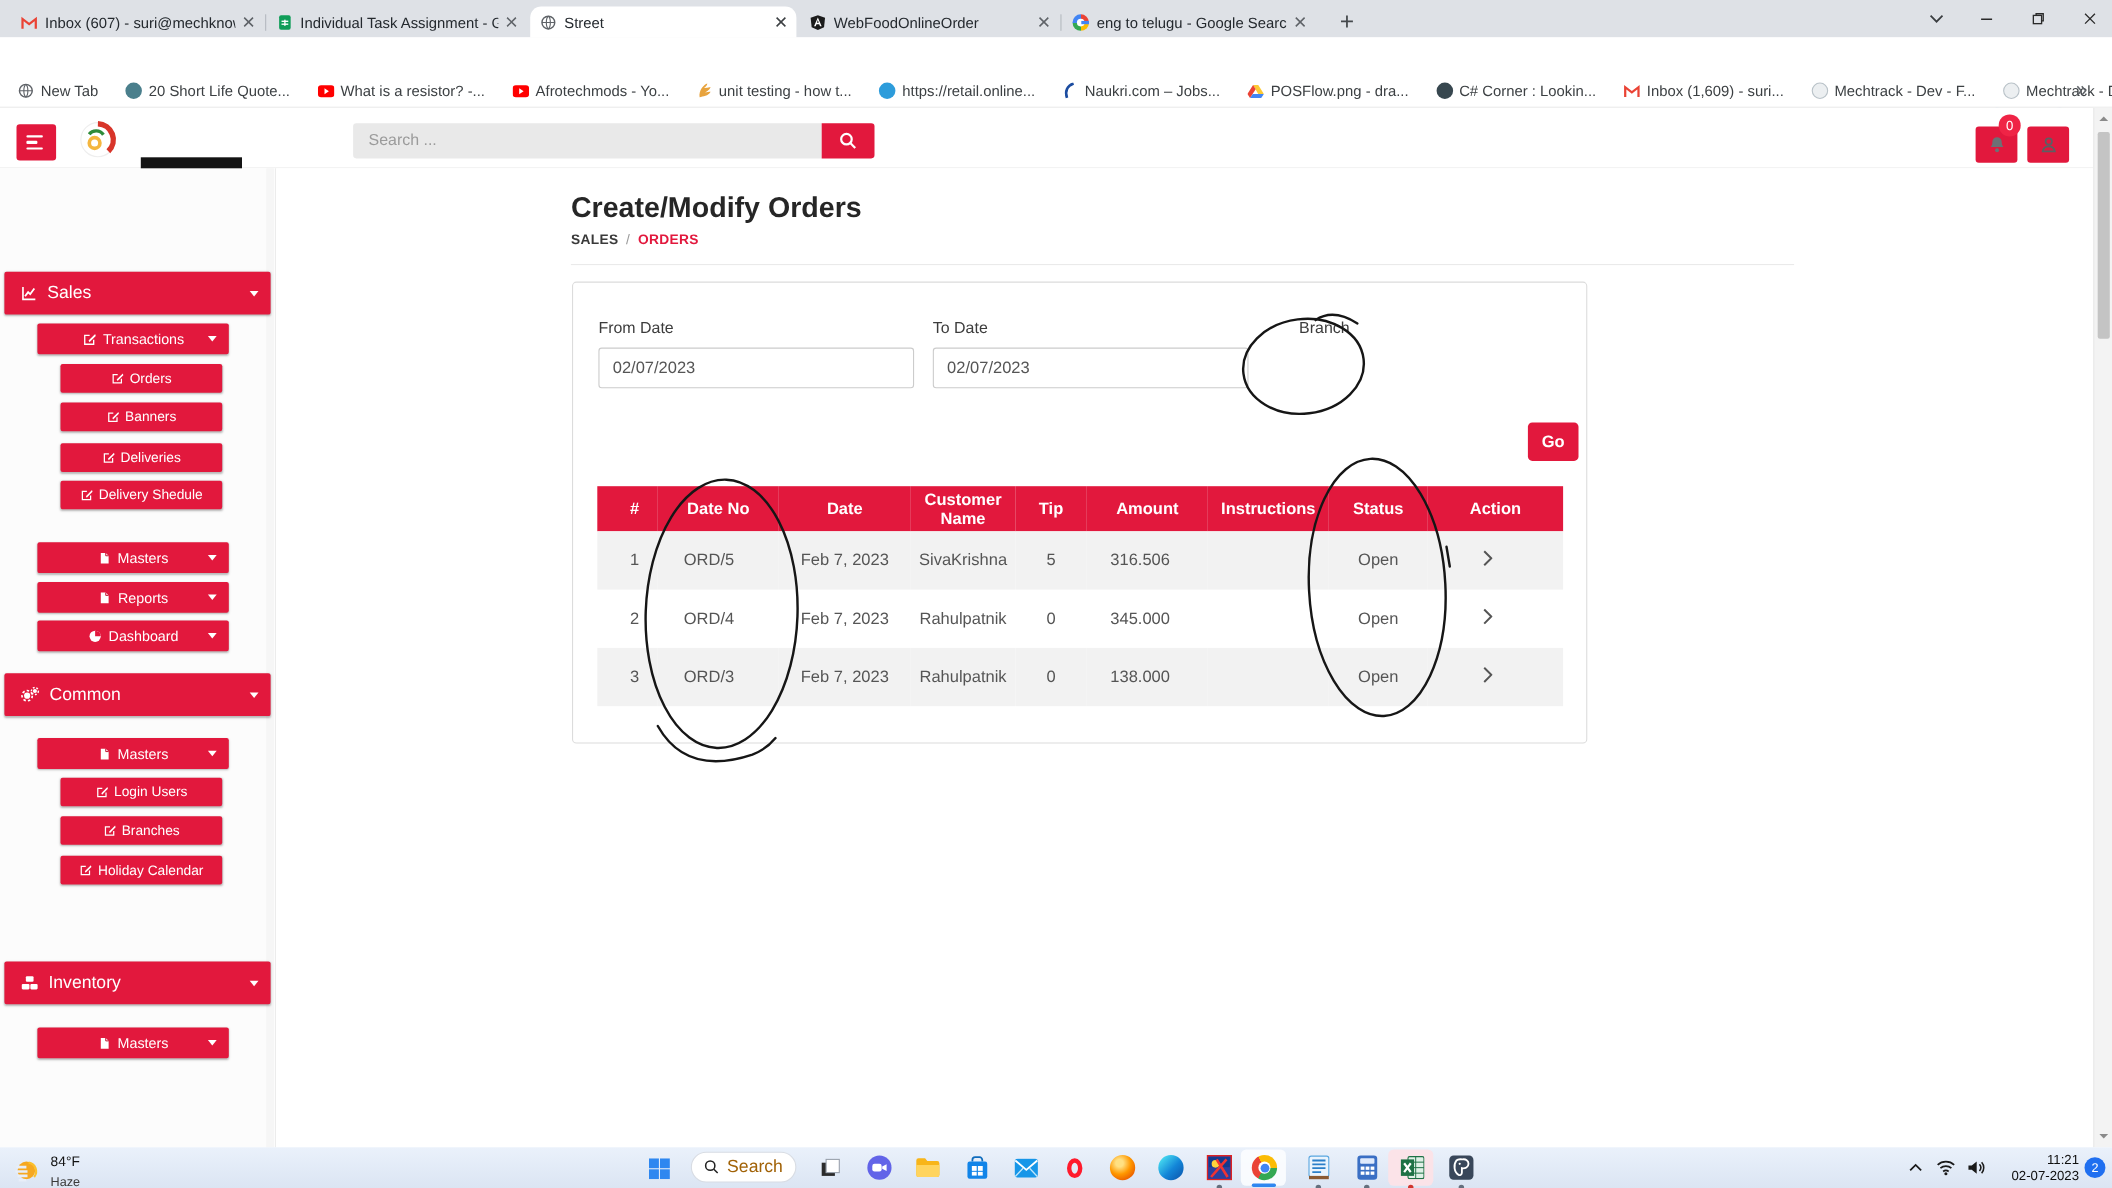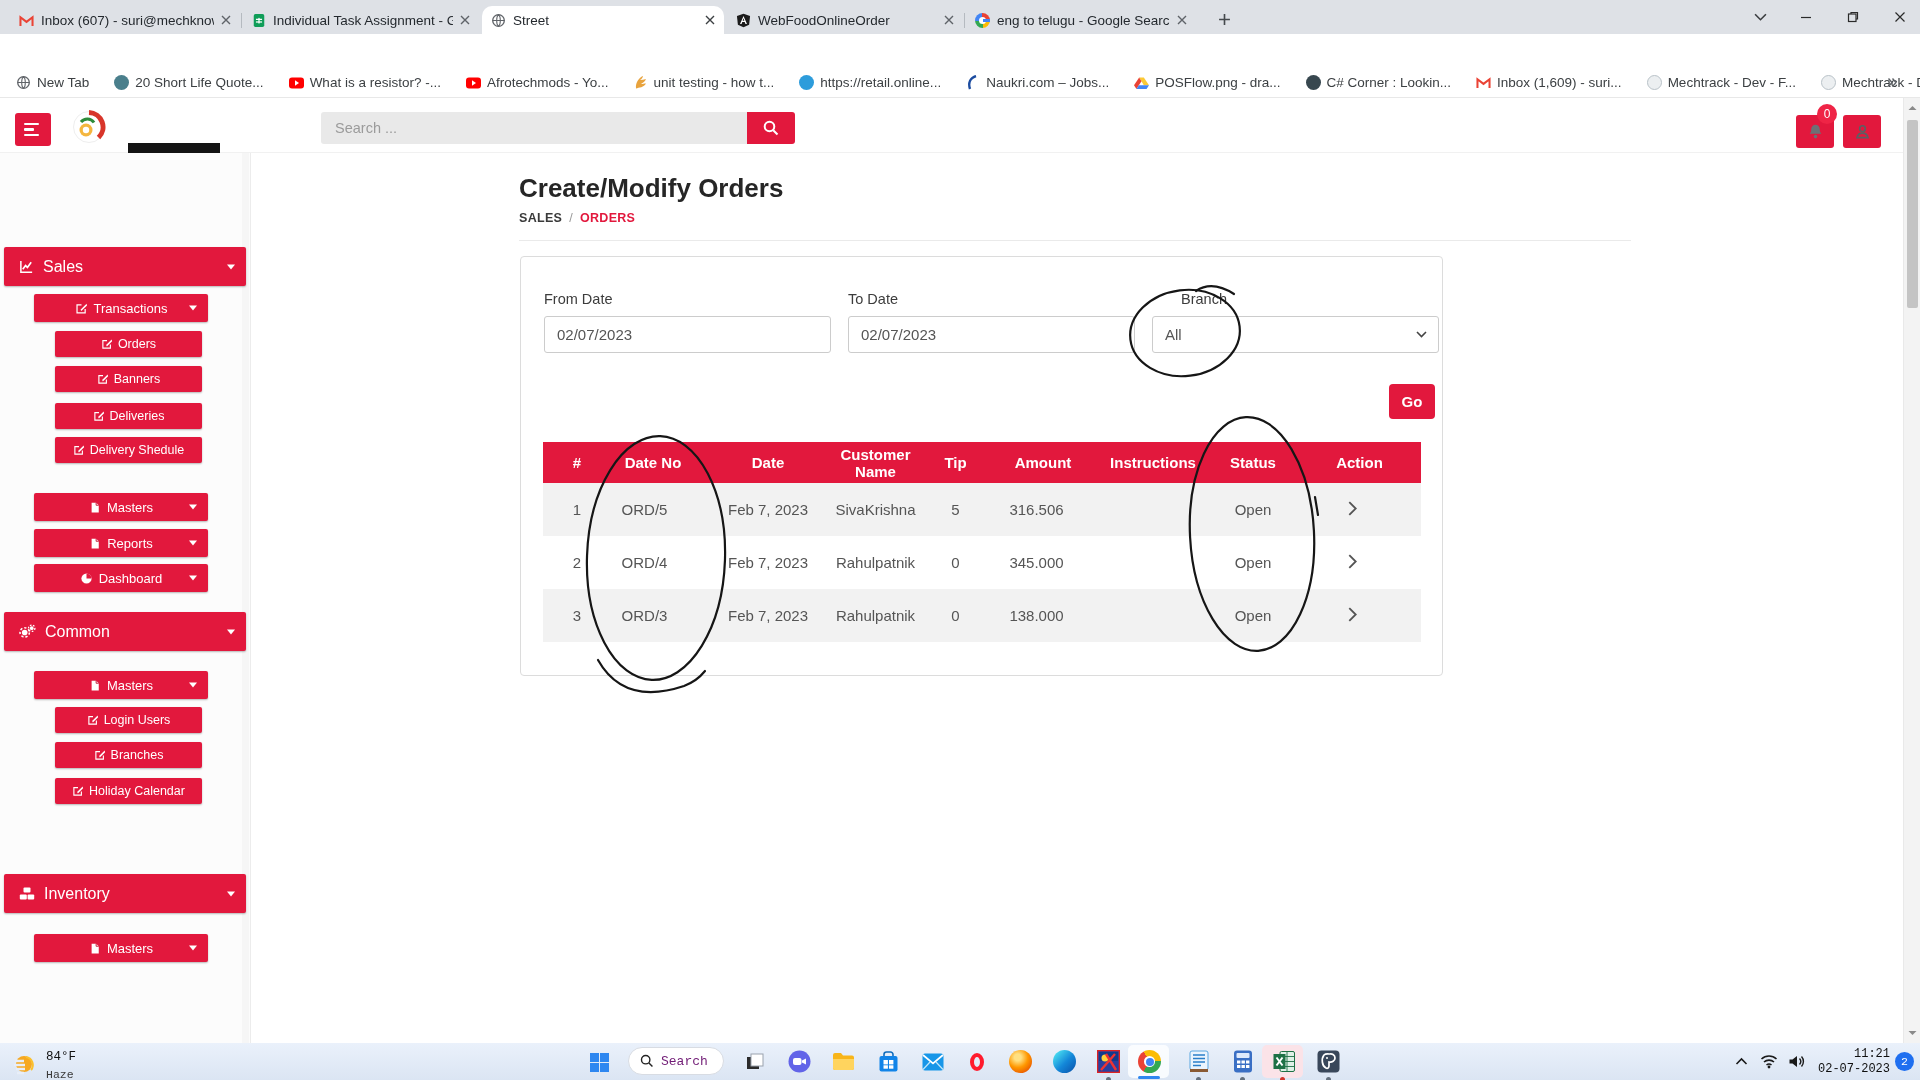--- a/index.html
+++ b/index.html
@@ -83,26 +83,26 @@
   td.amt{text-align:right;padding-right:14px}
   td.act{text-align:right;padding-right:16px}
   td.status{color:var(--green)}
   
   .vscroll{position:absolute;left:1903px;top:98px;width:17px;height:945px;background:#f3f3f3;border-left:1px solid #e9e9e9;box-sizing:border-box}
   .vthumb{position:absolute;left:3px;top:22px;width:11px;height:188px;background:#c4c4c4;border-radius:2px}
   .varrow{position:absolute;left:3px;width:11px;height:11px}
   
   .annot{position:absolute;left:0;top:0;width:1920px;height:1080px;pointer-events:none;z-index:50}
   
-  .taskbar{position:absolute;left:0;top:1043px;width:1920px;height:37px;background:linear-gradient(180deg,#eaf1fb,#dbe5f3);font-family:Liberation Mono, monospace;}
+  .taskbar{position:absolute;left:0;top:1043px;width:1920px;height:37px;background:linear-gradient(180deg,#eaf1fb,#dbe5f3);}
   .weather{position:absolute;left:12px;top:4px;display:flex;align-items:center;gap:8px;cursor:pointer}
   .wtemp{font-size:12.5px;color:#111;line-height:14px}
   .wdesc{font-size:11.5px;color:#3a3a3a;line-height:14px}
   .startbtn{position:absolute;left:588px;top:8px;width:22px;height:22px;display:flex;align-items:center;justify-content:center;cursor:pointer}
-  .tsearch{position:absolute;left:628px;top:4px;width:96px;height:28px;background:#fff;border:1px solid #d8dce3;border-radius:14px;display:flex;align-items:center;gap:7px;padding-left:11px;box-sizing:border-box;font-size:13px;color:#701a75;cursor:pointer}
+  .tsearch{position:absolute;left:628px;top:4px;width:96px;height:28px;background:#fff;border:1px solid #d8dce3;border-radius:14px;display:flex;align-items:center;gap:7px;padding-left:11px;box-sizing:border-box;font-size:16px;color:#a16207;cursor:pointer}
   .tb{position:absolute;top:6px;width:25px;height:25px;display:flex;align-items:center;justify-content:center;cursor:pointer}
   .tile{position:absolute;top:2px;width:41px;height:33px;border-radius:5px}
   .chrometile{left:1128px;background:rgba(253,254,255,.85)}
   .exceltile{left:1262px;background:#fbe3e8}
   .rundot{position:absolute;top:33.5px;width:5px;height:5px;border-radius:50%;background:#64707e}
   .chromebar{position:absolute;left:1138px;top:33px;width:22px;height:3px;border-radius:2px;background:#2e87f0}
   .tray-ic{position:absolute;cursor:pointer}
   .clock{position:absolute;left:1808px;top:4px;width:82px;text-align:right;font-size:12px;color:#0f0f0f;line-height:15px;cursor:pointer}
   .tbadge{position:absolute;left:1895px;top:9px;width:19px;height:19px;border-radius:50%;background:#1f6ff0;color:#fff;font-size:11.5px;display:flex;align-items:center;justify-content:center;cursor:pointer}
   
@@ -562,28 +562,20 @@
         <span>SALES</span><span class="sep">/</span><span class="cur">ORDERS</span>
       </div>
       <div class="rule"></div>
 
       <div class="card">
         <div class="flabel fl1">From Date</div>
         <div class="flabel fl2">To Date</div>
         <div class="flabel fl3">Branch</div>
         <input class="finput fi1" readonly="" value="02/07/2023" style="">
         <input class="finput fi2" readonly="" value="02/07/2023" style="">
-        <div class="fselect">
-          <span>All</span>
-          <span class="vchev">
-              <svg width="11" height="7" viewBox="0 0 11 7">
-                <path d="M1 1l4.5 4.5L10 1" fill="none" stroke="#444" stroke-width="1.6"></path>
-              </svg>
-            </span>
-        </div>
         <button class="gobtn">Go</button>
 
         <table class="orders">
           <colgroup>
               <col style="width:55px">
               <col style="width:110px">
               <col style="width:120px">
               <col style="width:95px">
               <col style="width:65px">
               <col style="width:110px">

